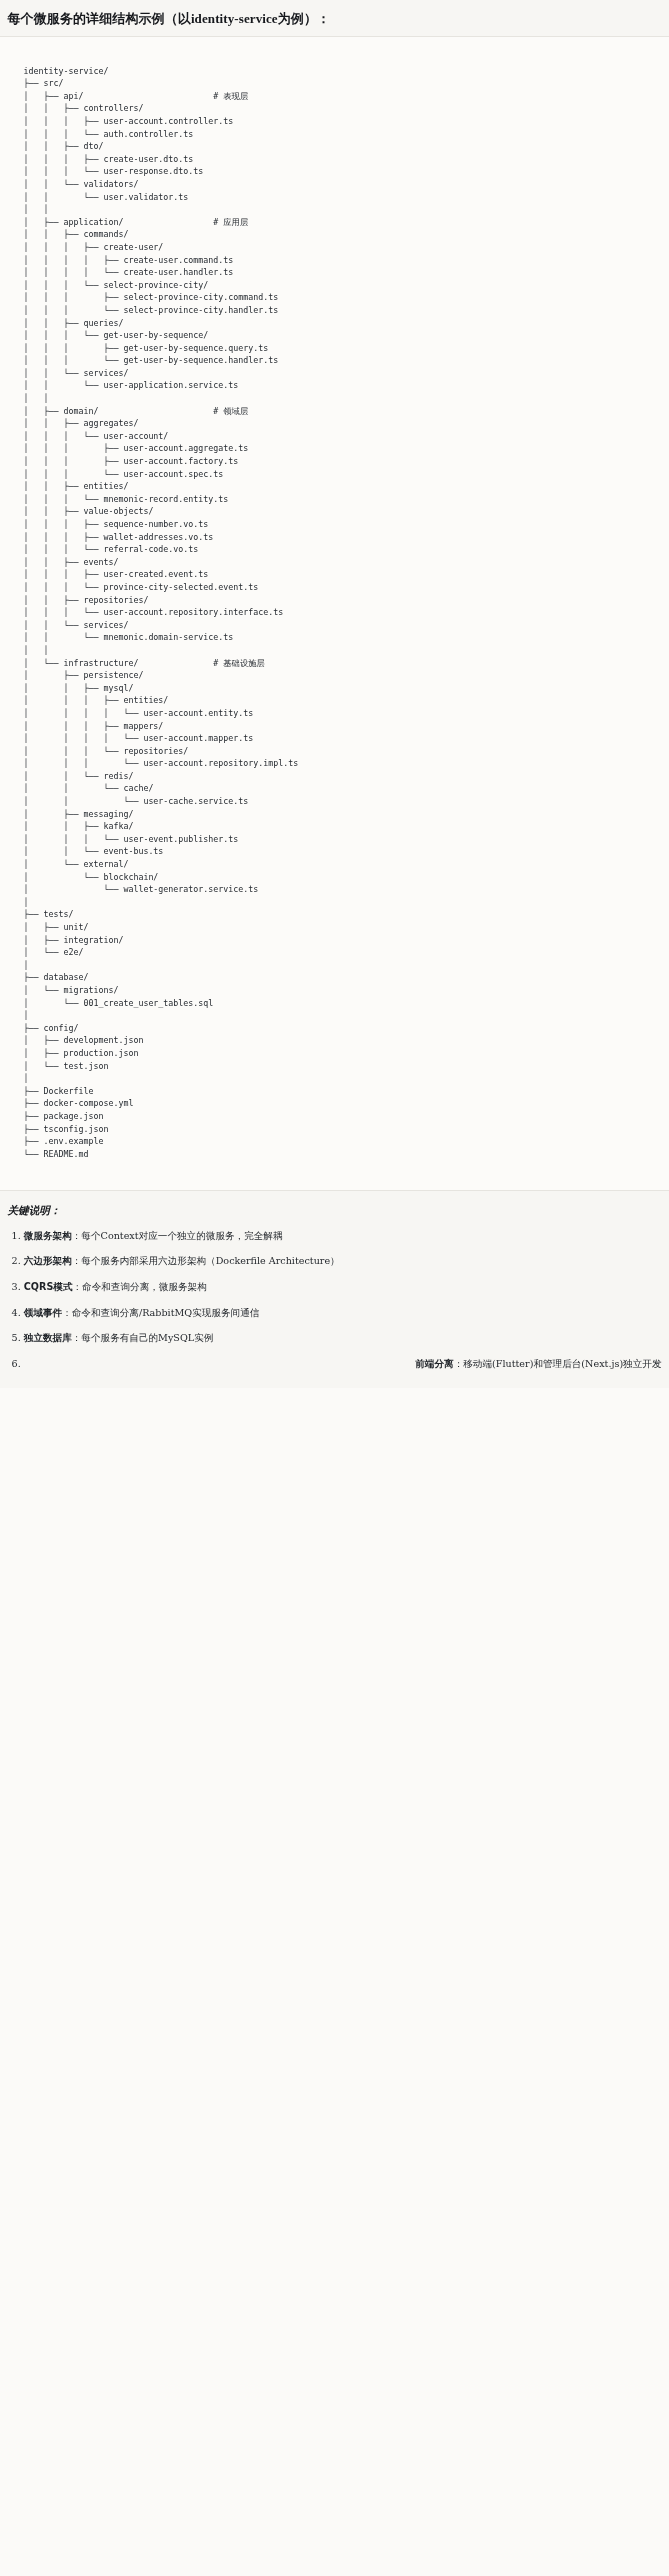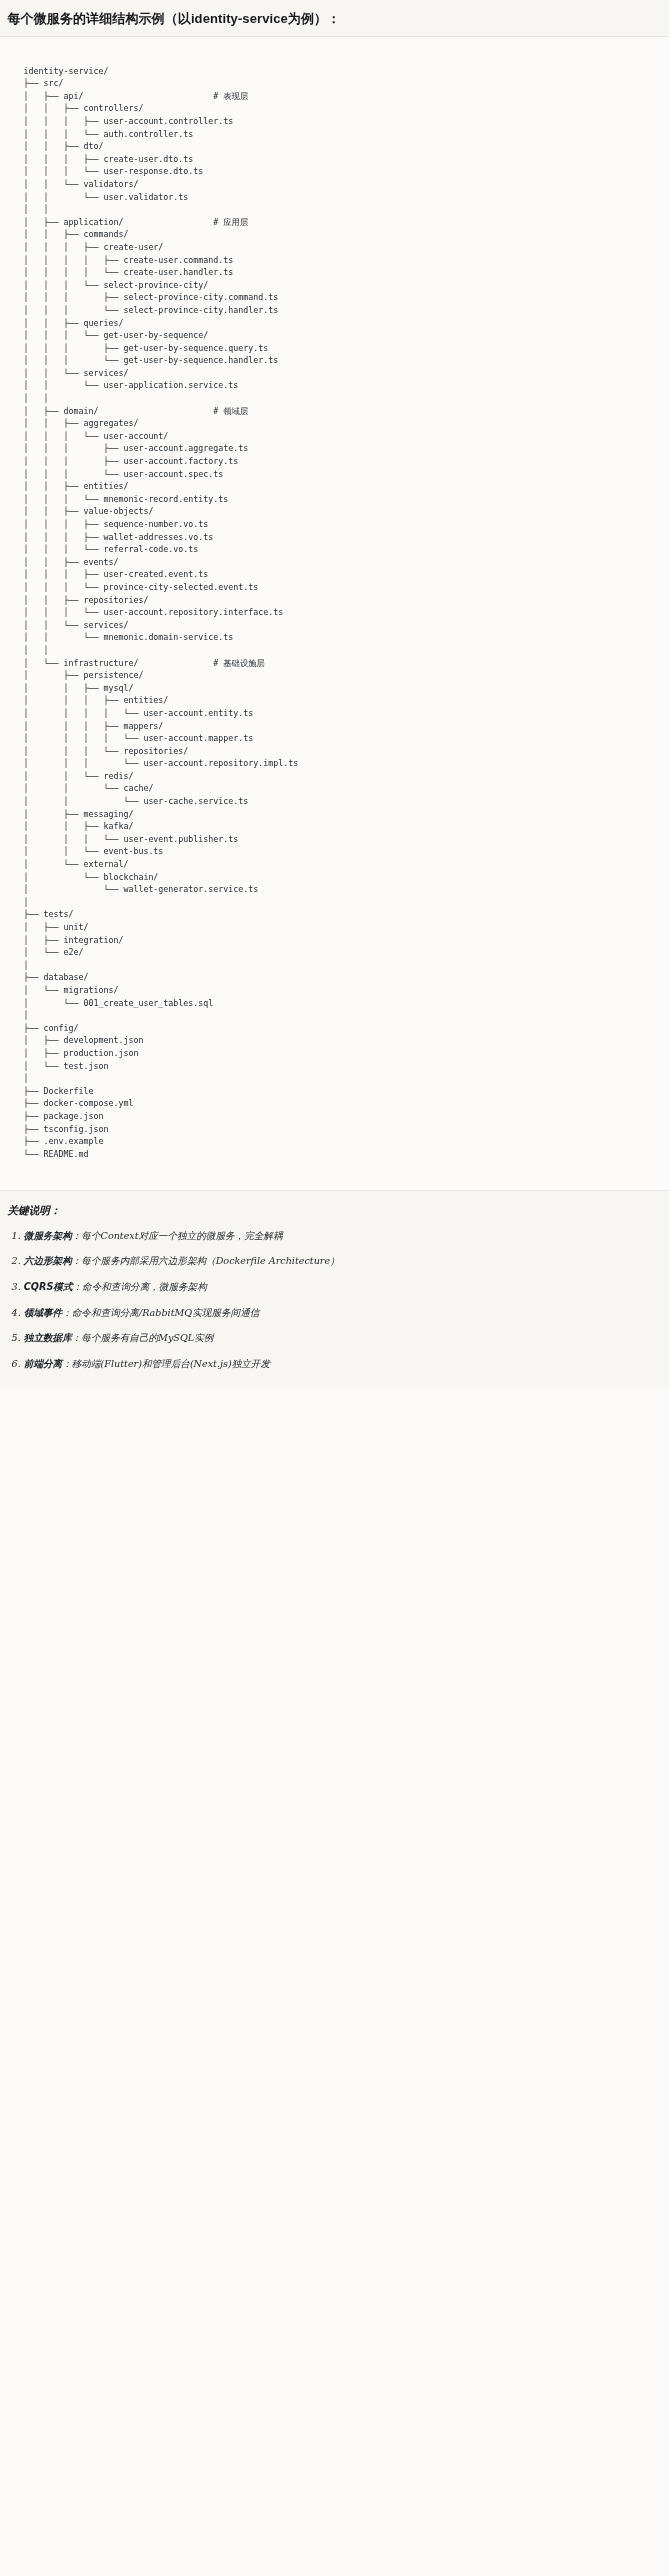--- a/index.html
+++ b/index.html
@@ -15,21 +15,21 @@
 
   
   .doc-header{
     box-sizing:border-box;
     padding:10px 7.5px 8.8px 7.5px;
     background:#f7f6f3;
     border-bottom:0.6px solid #e6e4df;
   }
   .doc-title{
     margin:0;
-    font-family:Liberation Sans, sans-serif;
+    font-family:Liberation Serif, serif;
     font-weight:bold;
     font-size:13px;
     line-height:1.35;
     letter-spacing:0.1px;
     color:#16181c;
   }
 
   
   .tree-block{
     box-sizing:border-box;
@@ -66,23 +66,22 @@
     margin:0;
     padding:0 0 0 16.3px;
     list-style:decimal;
   }
   ol.note-list > li{
     font-family:"DejaVu Serif","Liberation Serif",serif;
     font-size:9.6px;
     line-height:1.5;
     margin:0 0 11.3px 0;
     color:#1f2328;
-    font-style:italic;
-  }
-  ol.note-list > li:last-child{margin-bottom:0;}
+  }
+  ol.note-list > li:last-child{margin-bottom:0;text-align:right;}
   .note-term{
     font-family:"DejaVu Sans","Liberation Sans",sans-serif;
     font-weight:bold;
     font-size:9.6px;
   }
   .note-sep{font-family:"DejaVu Serif","Liberation Serif",serif;}
   .note-desc{font-family:"DejaVu Serif","Liberation Serif",serif;}
   .closing{
     margin:13.8px 0 0 0;
     font-family:"DejaVu Serif","Liberation Serif",serif;

